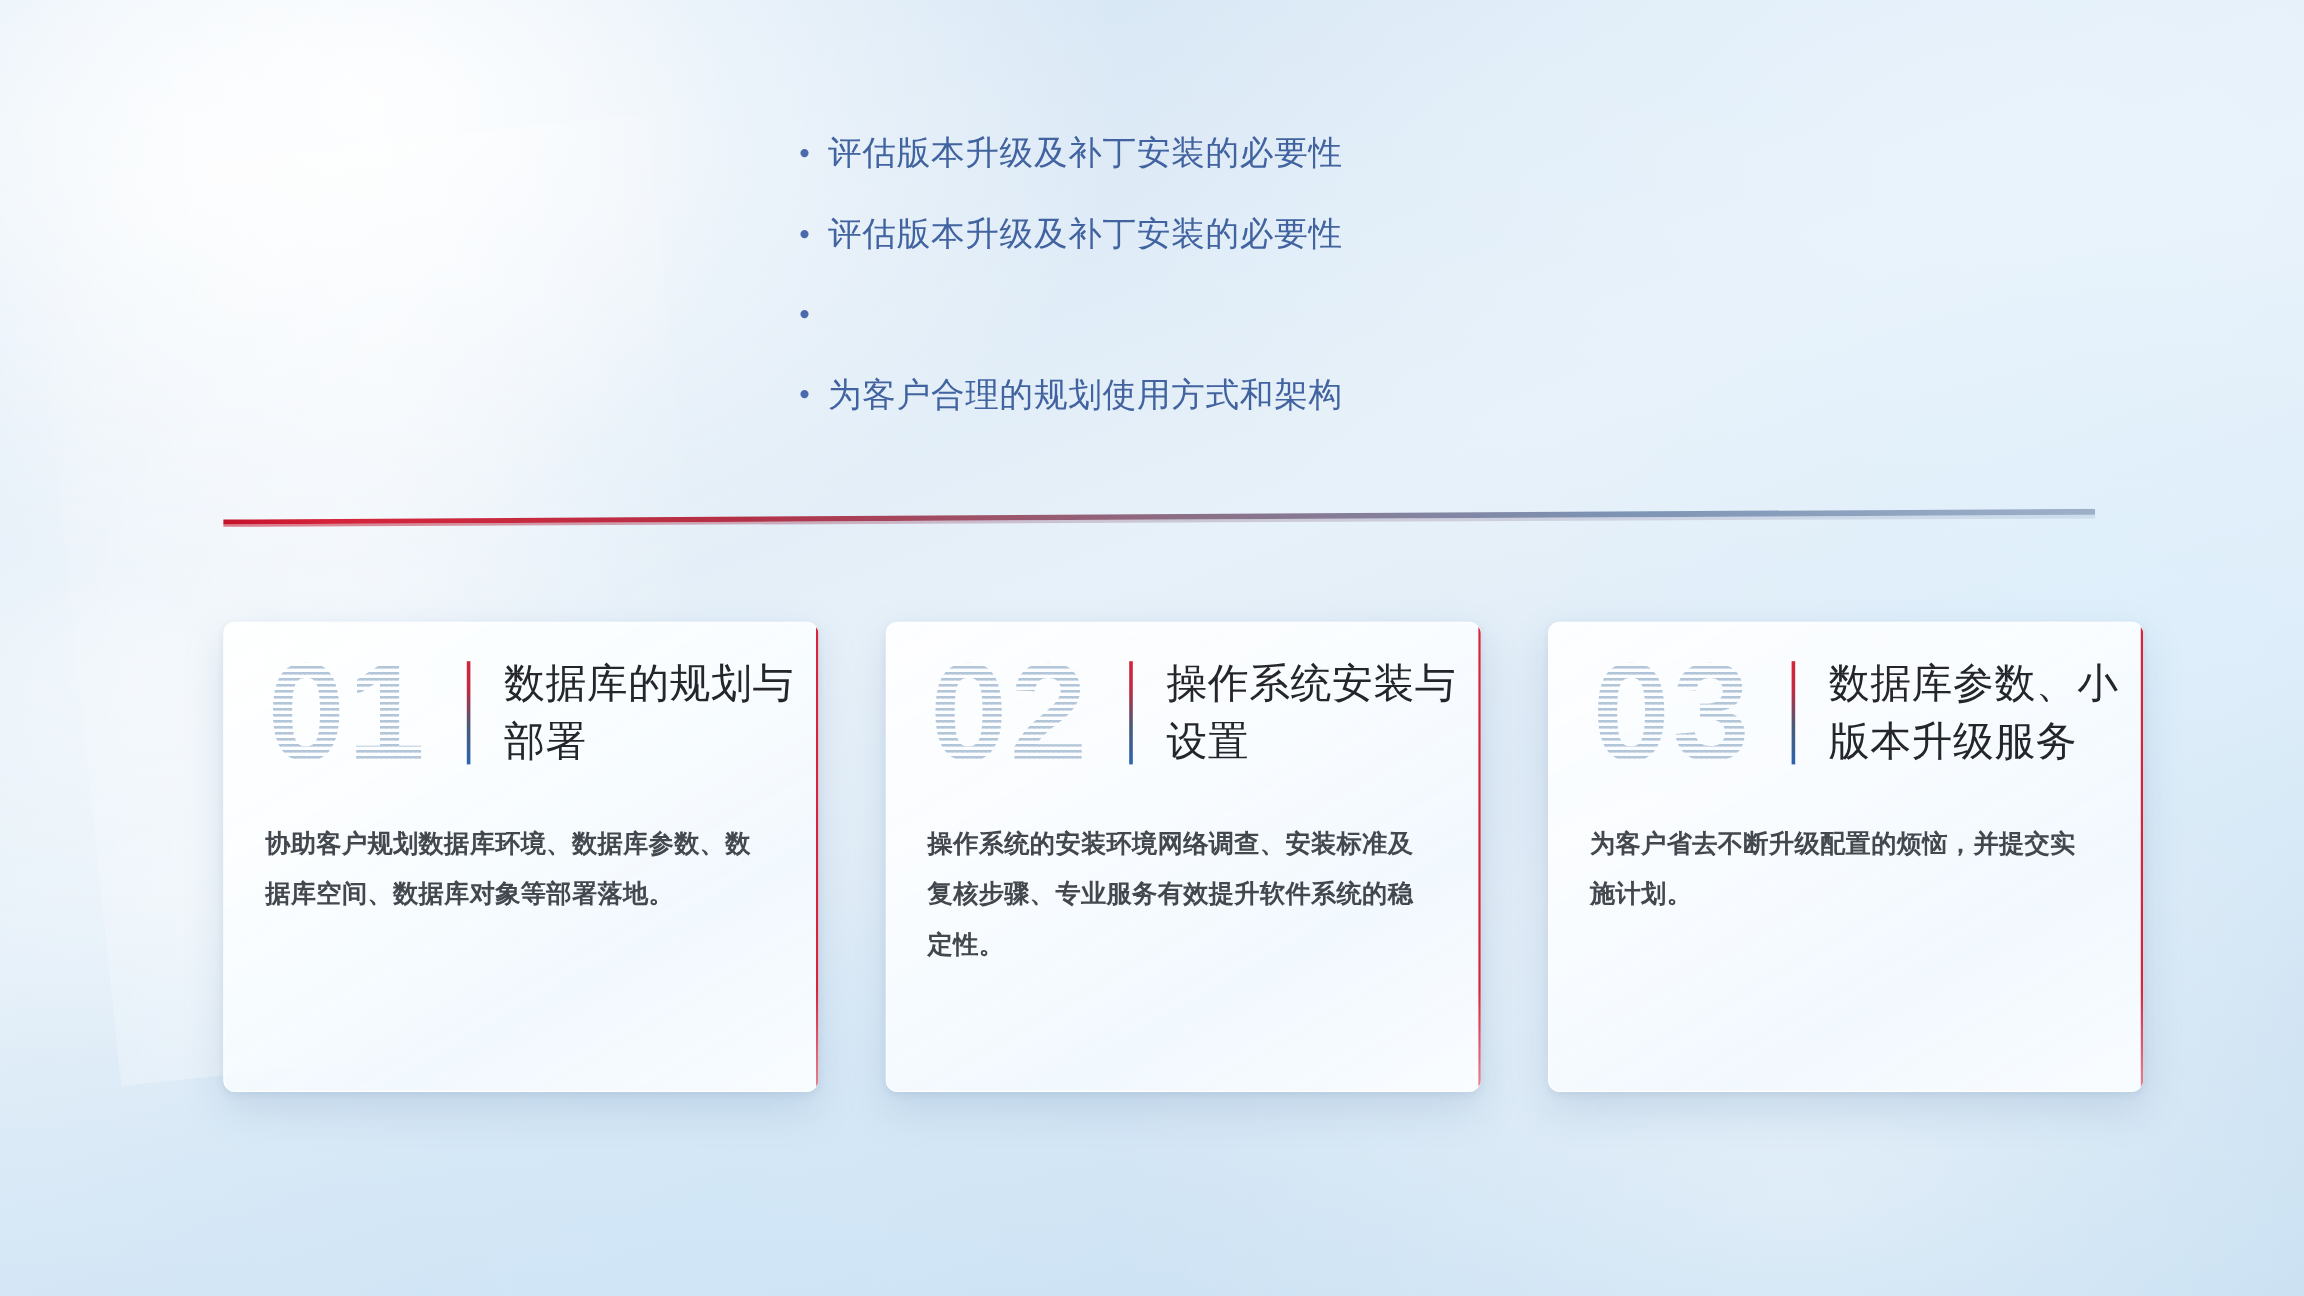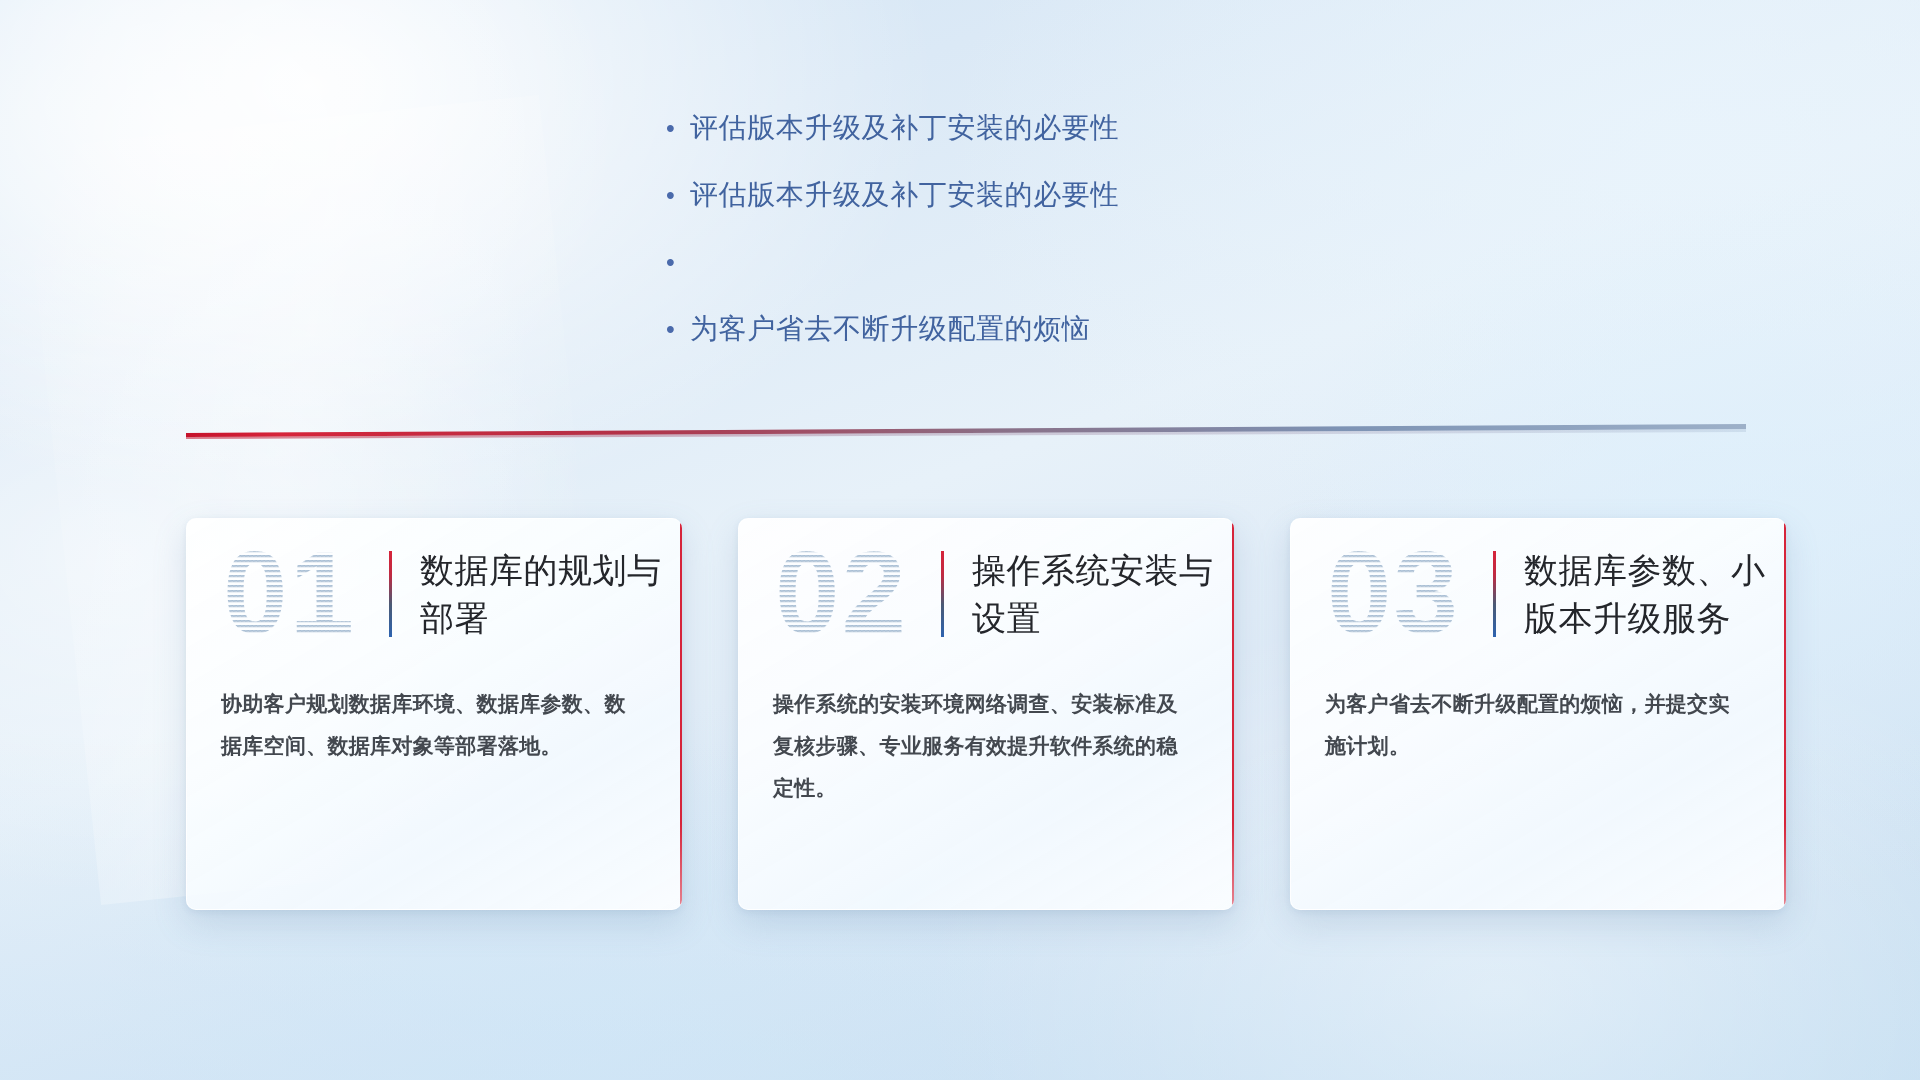--- a/index.html
+++ b/index.html
@@ -174,21 +174,21 @@
     </div>
     <div class="bullet-row">
       <span class="bullet-dot">•</span>
       <span class="bullet-text">评估版本升级及补丁安装的必要性</span>
     </div>
     <div class="bullet-row">
       <span class="bullet-dot">•</span>
     </div>
     <div class="bullet-row">
       <span class="bullet-dot">•</span>
-      <span class="bullet-text">为客户省去不断升级配置的烦恼</span>
+      <span class="bullet-text">为客户合理的规划使用方式和架构</span>
     </div>
   </div>
 
   <div class="divider-wrap">
     <svg class="divider-shape" viewBox="0 0 1560 16" preserveAspectRatio="none">
       <defs>
         <linearGradient id="divGrad" x1="0" y1="0" x2="1" y2="0">
           <stop offset="0%" stop-color="#c5122b"></stop>
           <stop offset="6%" stop-color="#d6243a"></stop>
           <stop offset="28%" stop-color="#b33147"></stop>

